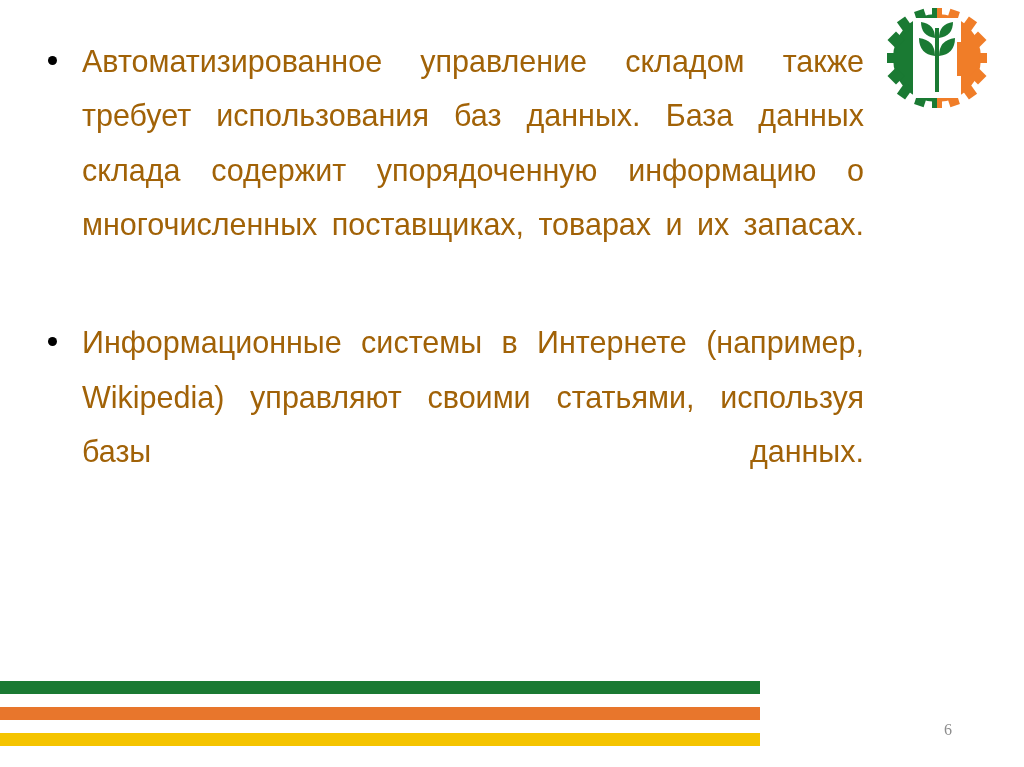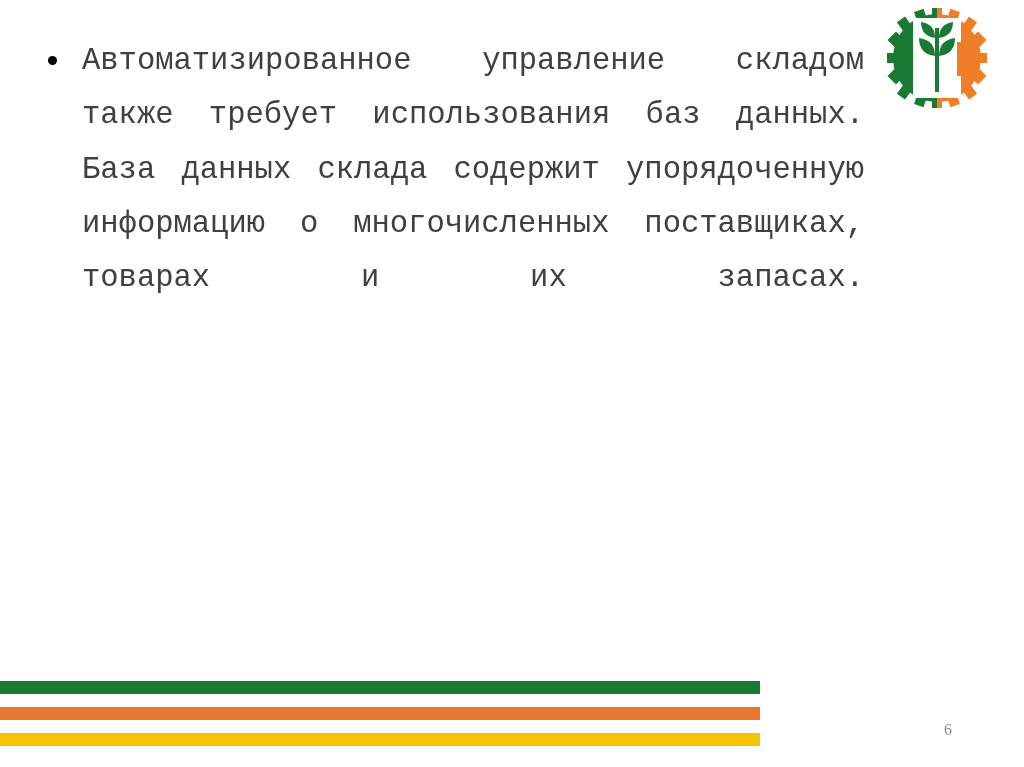--- a/index.html
+++ b/index.html
@@ -45,24 +45,24 @@
     margin: 0;
     padding: 0;
   }
 
   ul.bullets > li {
     position: relative;
     padding-left: 48px;
     margin-bottom: 10px;
     font-size: 30.5px;
     line-height: 1.78;
-    color: #404040;
+    color: #a16207;
     text-align: justify;
     text-justify: inter-word;
-    font-family: Liberation Mono, monospace;
+    font-family: Liberation Sans, sans-serif;
   }
 
   ul.bullets > li::before {
     content: "";
     position: absolute;
     left: 14px;
     top: 22px;
     width: 9px;
     height: 9px;
     background: #000000;
@@ -182,20 +182,23 @@
 
       <rect x="93" y="34" width="8" height="34" fill="#f07d28"></rect>
     </svg>
   </div>
 
   <div class="content">
     <ul class="bullets">
       <li>
         <span class="bullet-text just-all">Автоматизированное управление складом также требует использования баз данных. База данных склада содержит упорядоченную информацию о многочисленных поставщиках, товарах и их запасах.</span>
       </li>
+      <li>
+        <span class="bullet-text just-all">Информационные системы в Интернете (например, Wikipedia) управляют своими статьями, используя базы данных.</span>
+      </li>
     </ul>
   </div>
 
   <div class="bars">
     <div class="bar bar-green"></div>
     <div class="bar bar-orange"></div>
     <div class="bar bar-yellow"></div>
   </div>
 
   <div class="page-number">6</div>

